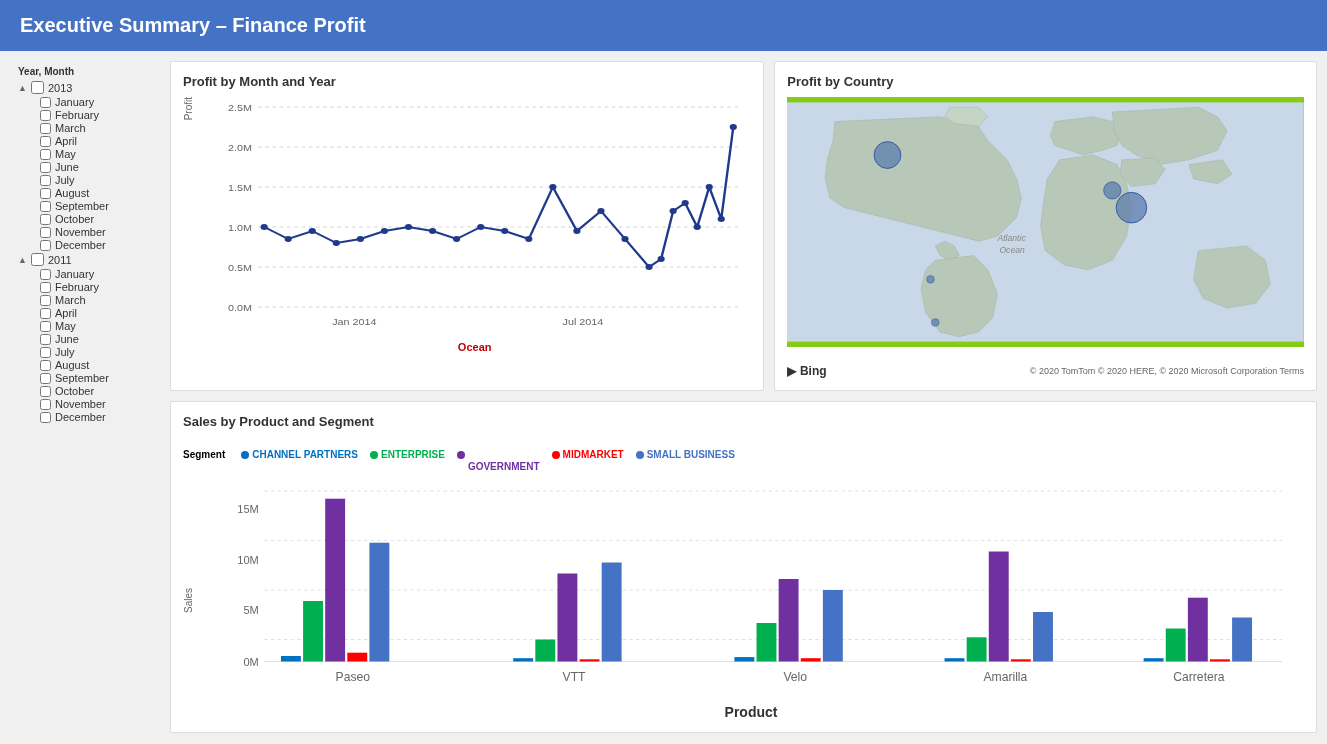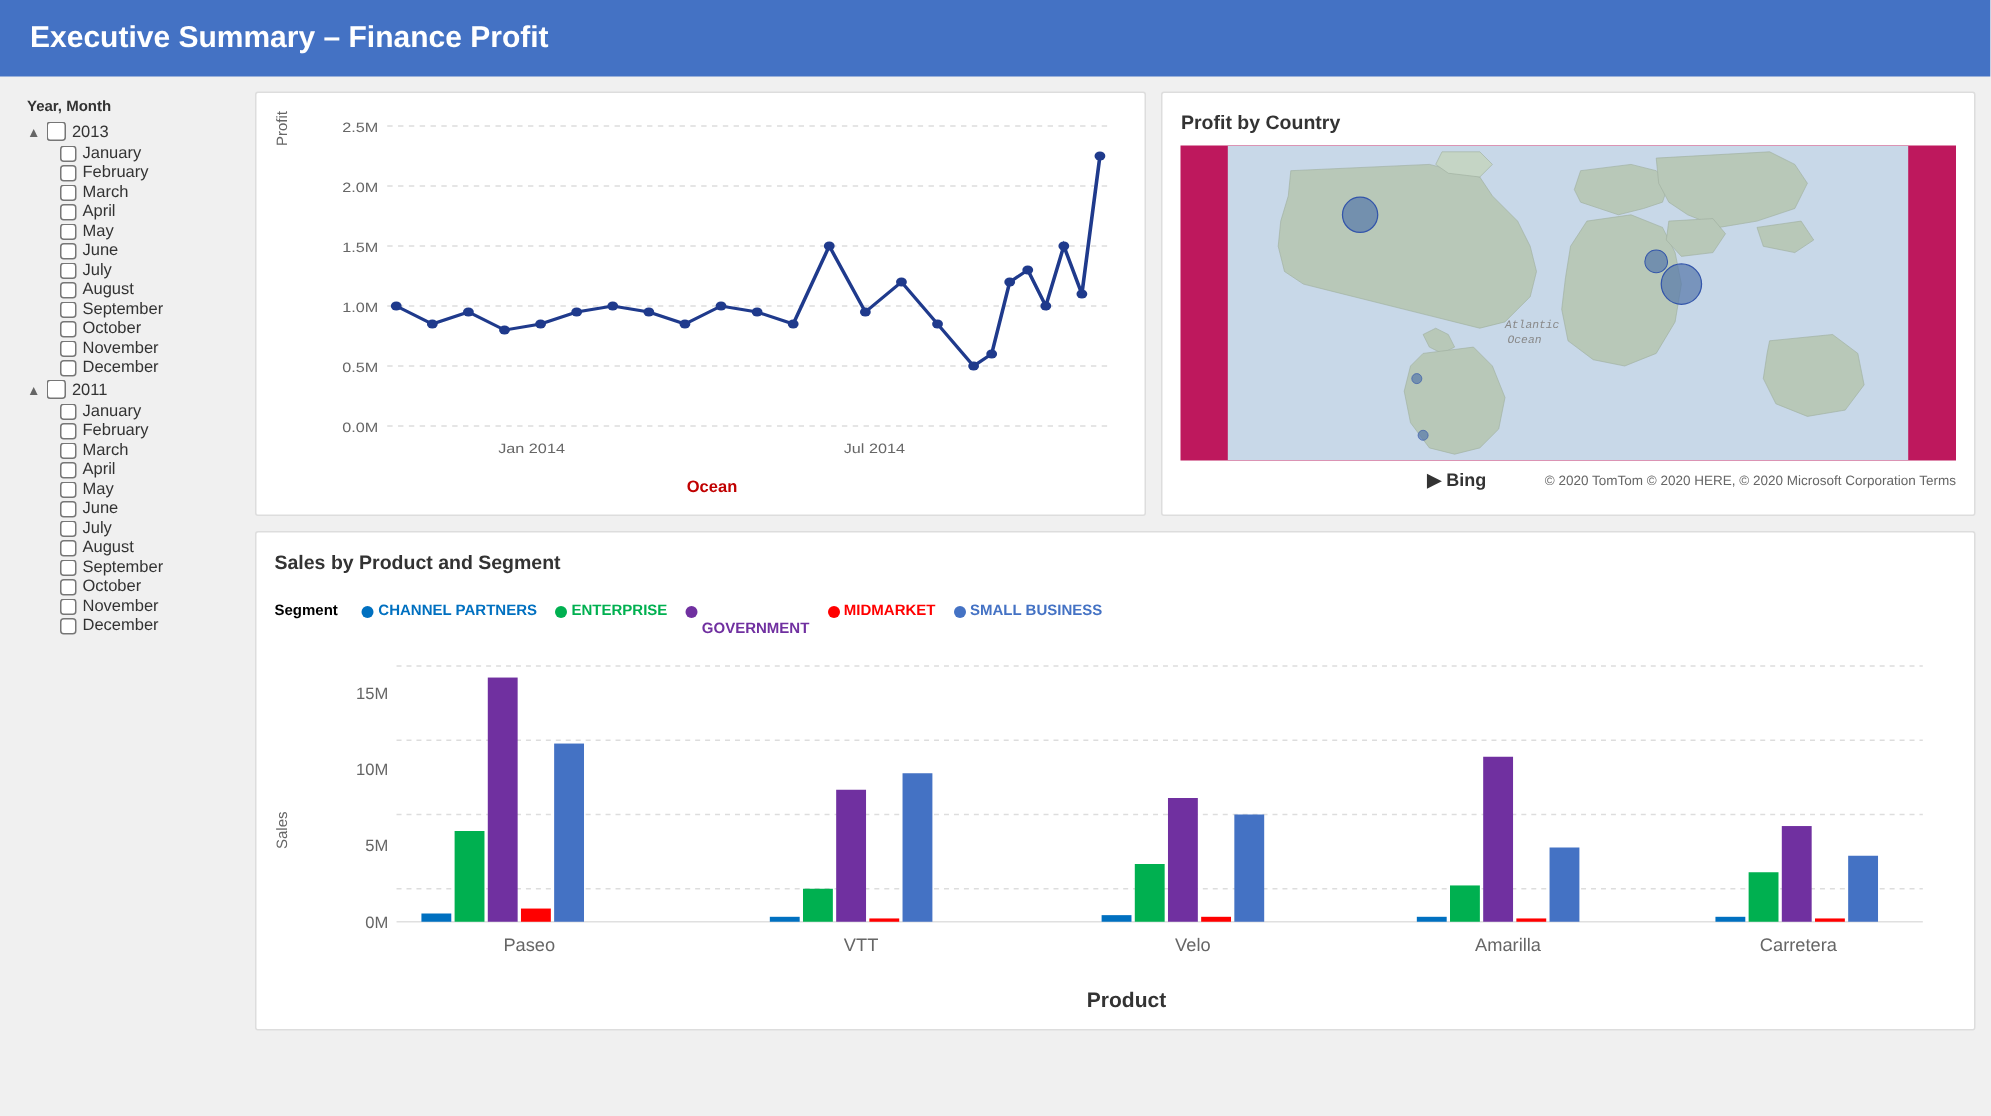--- a/index.html
+++ b/index.html
@@ -143,37 +143,36 @@
       text-align: center;
       font-size: 11px;
       font-weight: bold;
       color: #C00000;
       margin-top: 2px;
     }
     
     
     .map-container {
       width: 100%;
-      height: 210px;
-      background: #be185d;
+      height: 250px;
+      background: #84cc16;
       position: relative;
       overflow: hidden;
-      font-family: Liberation Mono, monospace;
     }
     
     .map-svg {
       width: 100%;
       height: 100%;
     }
     
     .map-footer {
       display: flex;
-      justify-content: flex-end;
+      justify-content: space-between;
       align-items: center;
-      margin-top: 6px;
+      margin-top: 17px;
       font-size: 9px;
       color: #666;
       gap: 39px;
     }
     
     .bing-logo {
       font-size: 12px;
       font-weight: bold;
       color: #333;
     }
@@ -357,20 +356,21 @@
           </div>
         </div>
       </div>
   </div>
 
   <div class="charts-area">
 
     <div class="top-charts">
 
       <div class="chart-box line-chart-box">
+        <div class="chart-title">Profit by Month and Year</div>
         <div class="line-chart-container">
           <div class="y-axis-label">Profit</div>
           <div class="line-chart-inner">
             <svg class="line-chart-svg" viewBox="0 0 460 240" preserveAspectRatio="none">
 
               <line x1="50" y1="10" x2="450" y2="10" stroke="#ccc" stroke-dasharray="3,3" stroke-width="0.8"></line>
               <line x1="50" y1="50" x2="450" y2="50" stroke="#ccc" stroke-dasharray="3,3" stroke-width="0.8"></line>
               <line x1="50" y1="90" x2="450" y2="90" stroke="#ccc" stroke-dasharray="3,3" stroke-width="0.8"></line>
               <line x1="50" y1="130" x2="450" y2="130" stroke="#ccc" stroke-dasharray="3,3" stroke-width="0.8"></line>
               <line x1="50" y1="170" x2="450" y2="170" stroke="#ccc" stroke-dasharray="3,3" stroke-width="0.8"></line>

